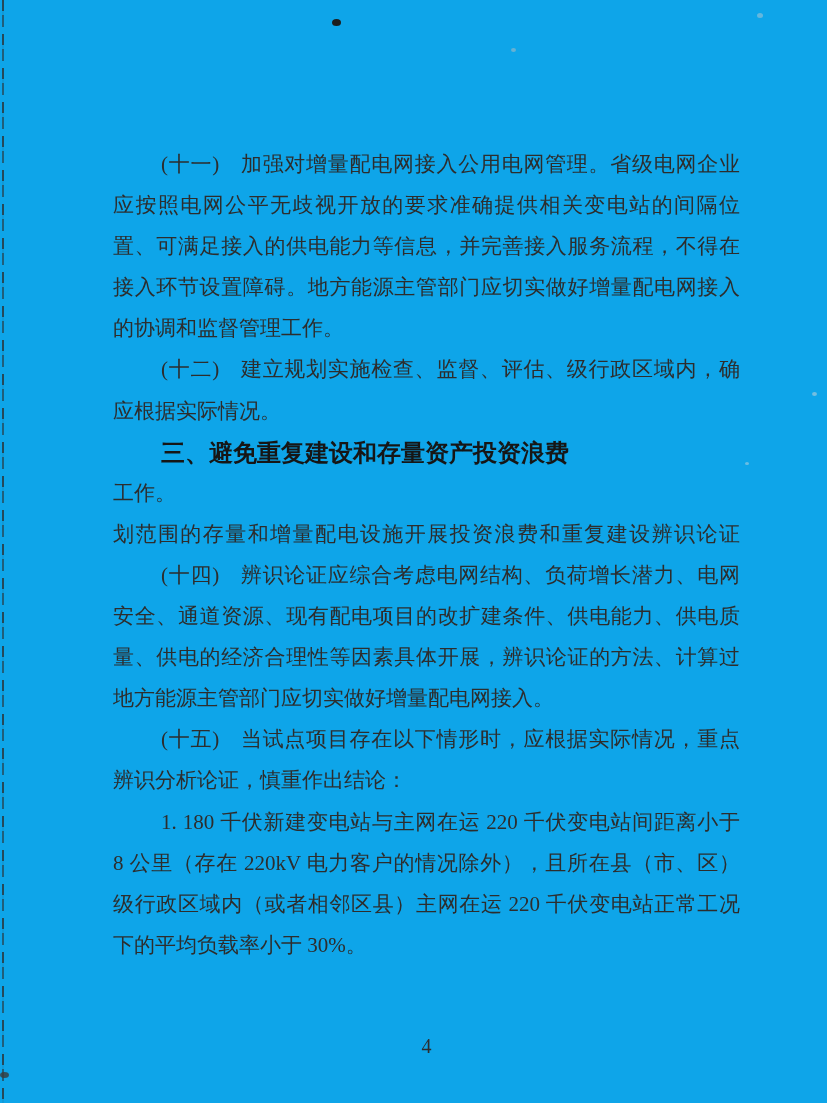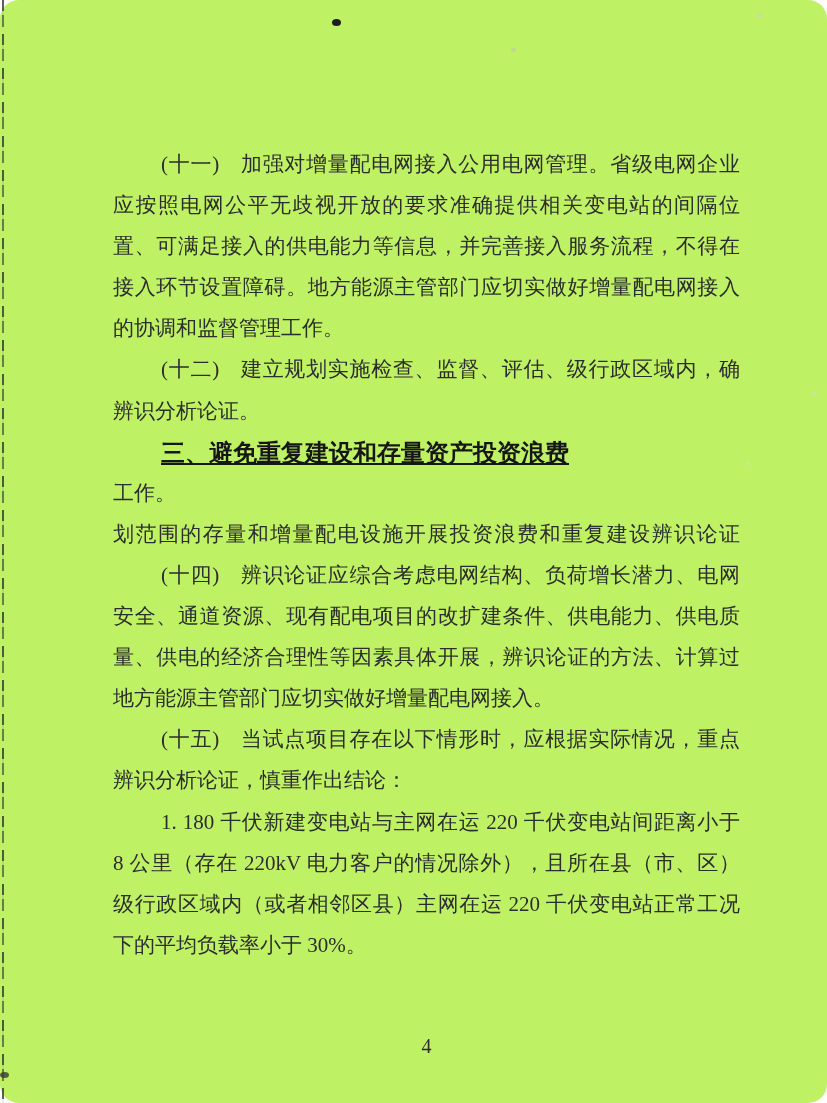--- a/index.html
+++ b/index.html
@@ -5,22 +5,21 @@
   * { margin: 0; padding: 0; box-sizing: border-box; }
   html, body {
     width: 827px; height: 1103px;
     font-family: "Liberation Serif", "DejaVu Serif", serif;
   }
   body { background: #fdfdfc; overflow: hidden; position: relative; }
 
   
   .page {
     position: absolute; inset: 0;
-    background: #bef264;
-    border-radius: 19px;
+    background: #0ea5e9;
   }
 
   
   .scan-line {
     position: absolute; left: 2px; top: 0; bottom: 0; width: 2px;
     background:
       repeating-linear-gradient(to bottom,
         rgba(45,45,45,0.85) 0px, rgba(45,45,45,0.85) 11px,
         rgba(45,45,45,0.10) 11px, rgba(45,45,45,0.10) 15px,
         rgba(45,45,45,0.65) 15px, rgba(45,45,45,0.65) 27px,
@@ -50,21 +49,21 @@
     height: 41.1px; line-height: 41.1px;
     text-align: justify; text-align-last: justify;
     text-justify: inter-character;
     overflow: hidden; white-space: nowrap;
   }
   .line.last { text-align: right; text-align-last: left; }
   .line.first { text-indent: 48px; }
   .line.heading {
     font-family: "Liberation Sans", "DejaVu Sans", sans-serif;
     font-weight: bold; font-size: 24px; color: #161616;
-    text-align: left; text-align-last: left; text-decoration: underline;
+    text-align: left; text-align-last: left;
   }
 
   .page-number {
     position: absolute; left: 113px; top: 1035px; width: 627px;
     text-align: center; font-size: 20px; color: #2d2d2d;
   }
 </style>
 </head>
 <body>
 
@@ -80,21 +79,21 @@
   <div class="text-block">
       <div>
         <div class="line first">(十一) 加强对增量配电网接入公用电网管理。省级电网企业</div>
         <div class="line">应按照电网公平无歧视开放的要求准确提供相关变电站的间隔位</div>
         <div class="line">置、可满足接入的供电能力等信息，并完善接入服务流程，不得在</div>
         <div class="line">接入环节设置障碍。地方能源主管部门应切实做好增量配电网接入</div>
         <div class="line last">的协调和监督管理工作。</div>
       </div>
       <div>
         <div class="line first">(十二) 建立规划实施检查、监督、评估、级行政区域内，确</div>
-        <div class="line last">辨识分析论证。</div>
+        <div class="line last">应根据实际情况。</div>
       </div>
       <div>
         <div class="line first last heading">三、避免重复建设和存量资产投资浪费</div>
       </div>
       <div>
         <div class="line last">工作。</div>
         <div class="line">划范围的存量和增量配电设施开展投资浪费和重复建设辨识论证</div>
       </div>
       <div>
         <div class="line first">(十四) 辨识论证应综合考虑电网结构、负荷增长潜力、电网</div>

